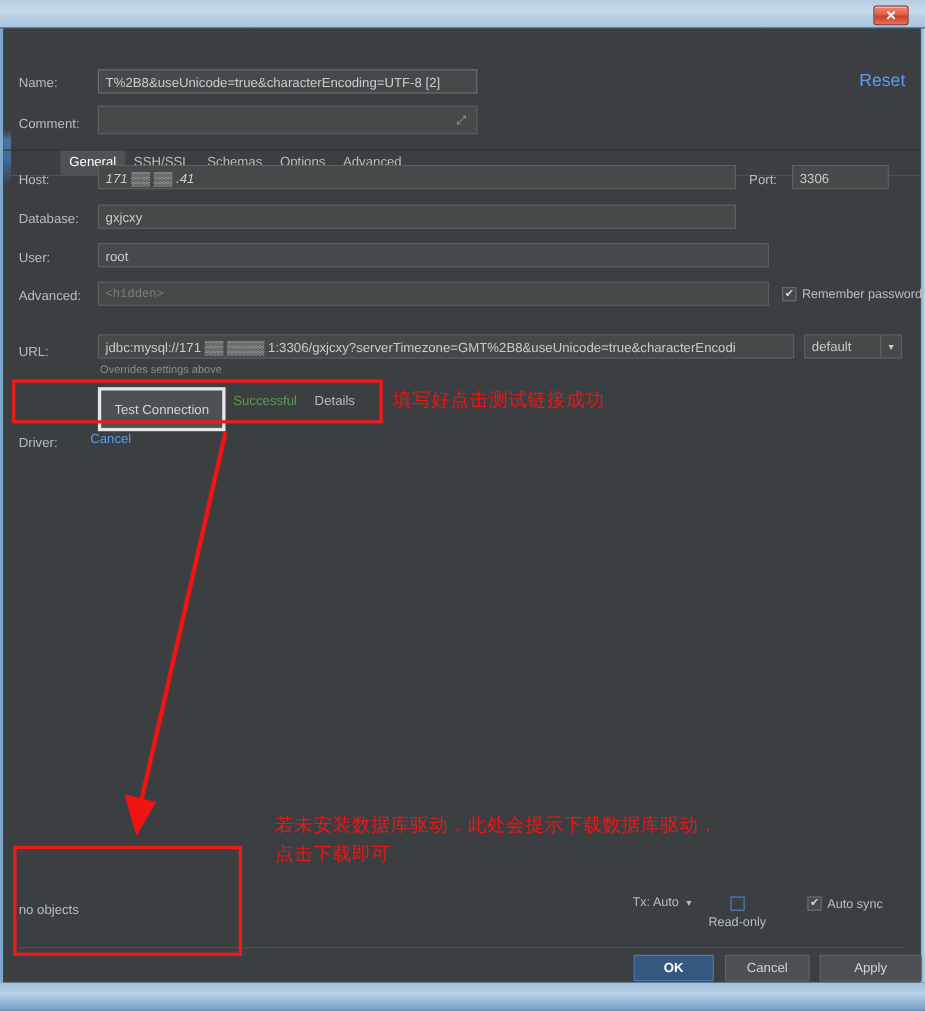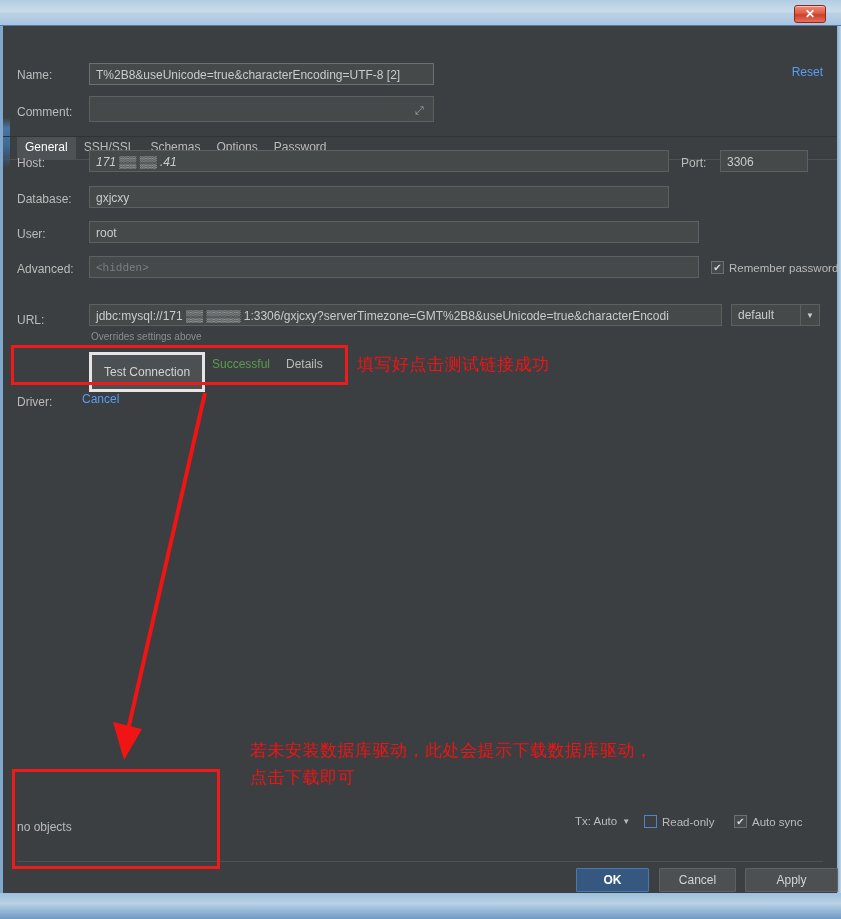--- a/index.html
+++ b/index.html
@@ -79,21 +79,21 @@
     height: 22px;
     overflow: hidden;
     white-space: nowrap;
   }
   .input.focus { border-color: #6c7072; }
   .input.placeholder { color: #7b7f81; font-family: "Liberation Mono", monospace; font-size: 11px; }
 
   .reset-link {
     position: absolute;
     color: #589df6;
-    font-size: 12px;
+    font-size: 16px;
     cursor: pointer;
   }
 
   
   .expand-icon {
     position: absolute;
     right: 4px; top: 4px;
     width: 12px; height: 12px;
     color: #9aa0a3;
     font-size: 11px;
@@ -110,20 +110,21 @@
   .tab {
     padding: 3px 8px 4px 8px;
     font-size: 12px;
     color: #bbbbbb;
     cursor: pointer;
     line-height: 15px;
   }
   .tab.active {
     background: #4e5254;
     color: #ffffff;
+    margin-left: 38px;
   }
   .tab-underline {
     position: absolute; left: 0; top: 133px;
     width: 834px; height: 1px;
     background: #4e5254;
   }
   .tabs-topline {
     position: absolute; left: 0; top: 110px;
     width: 834px; height: 1px;
     background: #323232;
@@ -259,21 +260,21 @@
     <div class="expand-icon" style="left:412px; top:78px;">⤢</div>
 
     <div class="left-strip"></div>
 
     <div class="tabs-topline"></div>
     <div class="tabs">
       <div class="tab active">General</div>
       <div class="tab">SSH/SSL</div>
       <div class="tab">Schemas</div>
       <div class="tab">Options</div>
-      <div class="tab">Password</div>
+      <div class="tab">Advanced</div>
     </div>
     <div class="tab-underline"></div>
 
     <div class="field-label" style="left:14px; top:127px;">Host:</div>
     <div class="input" style="left:86px; top:124px; width:580px;font-style:italic;">171 ▒▒   ▒▒ .41</div>
     <div class="field-label" style="left:678px; top:127px;">Port:</div>
     <div class="input" style="left:717px; top:124px; width:88px;">3306</div>
 
     <div class="field-label" style="left:14px; top:163px;">Database:</div>
     <div class="input" style="left:86px; top:160px; width:580px;">gxjcxy</div>
@@ -303,21 +304,21 @@
     <div class="field-label" style="left:14px; top:366px;">Driver:</div>
     <div class="mysql-link" style="left:79px; top:366px;">Cancel</div>
 
     <div class="pane-sep"></div>
     <div class="no-objects" style="left:14px; top:794px;">no objects</div>
 
     <div class="cbox-row" style="left:572px; top:789px;">
       <span class="cbox-label">Tx: Auto</span>
       <span style="color:#bbbbbb;font-size:8px;">▼</span>
     </div>
-    <div class="cbox-row" style="left:641px; top:789px;">
+    <div class="cbox-row" style="left:641px; top:789px;flex-direction:column;">
       <span class="cbox blue"></span>
       <span class="cbox-label">Read-only</span>
     </div>
     <div class="cbox-row" style="left:731px; top:789px;">
       <span class="cbox">✔</span>
       <span class="cbox-label">Auto sync</span>
     </div>
 
     <div class="btn primary" style="left:573px; top:842px; width:73px;">OK</div>
     <div class="btn" style="left:656px; top:842px; width:77px;">Cancel</div>

